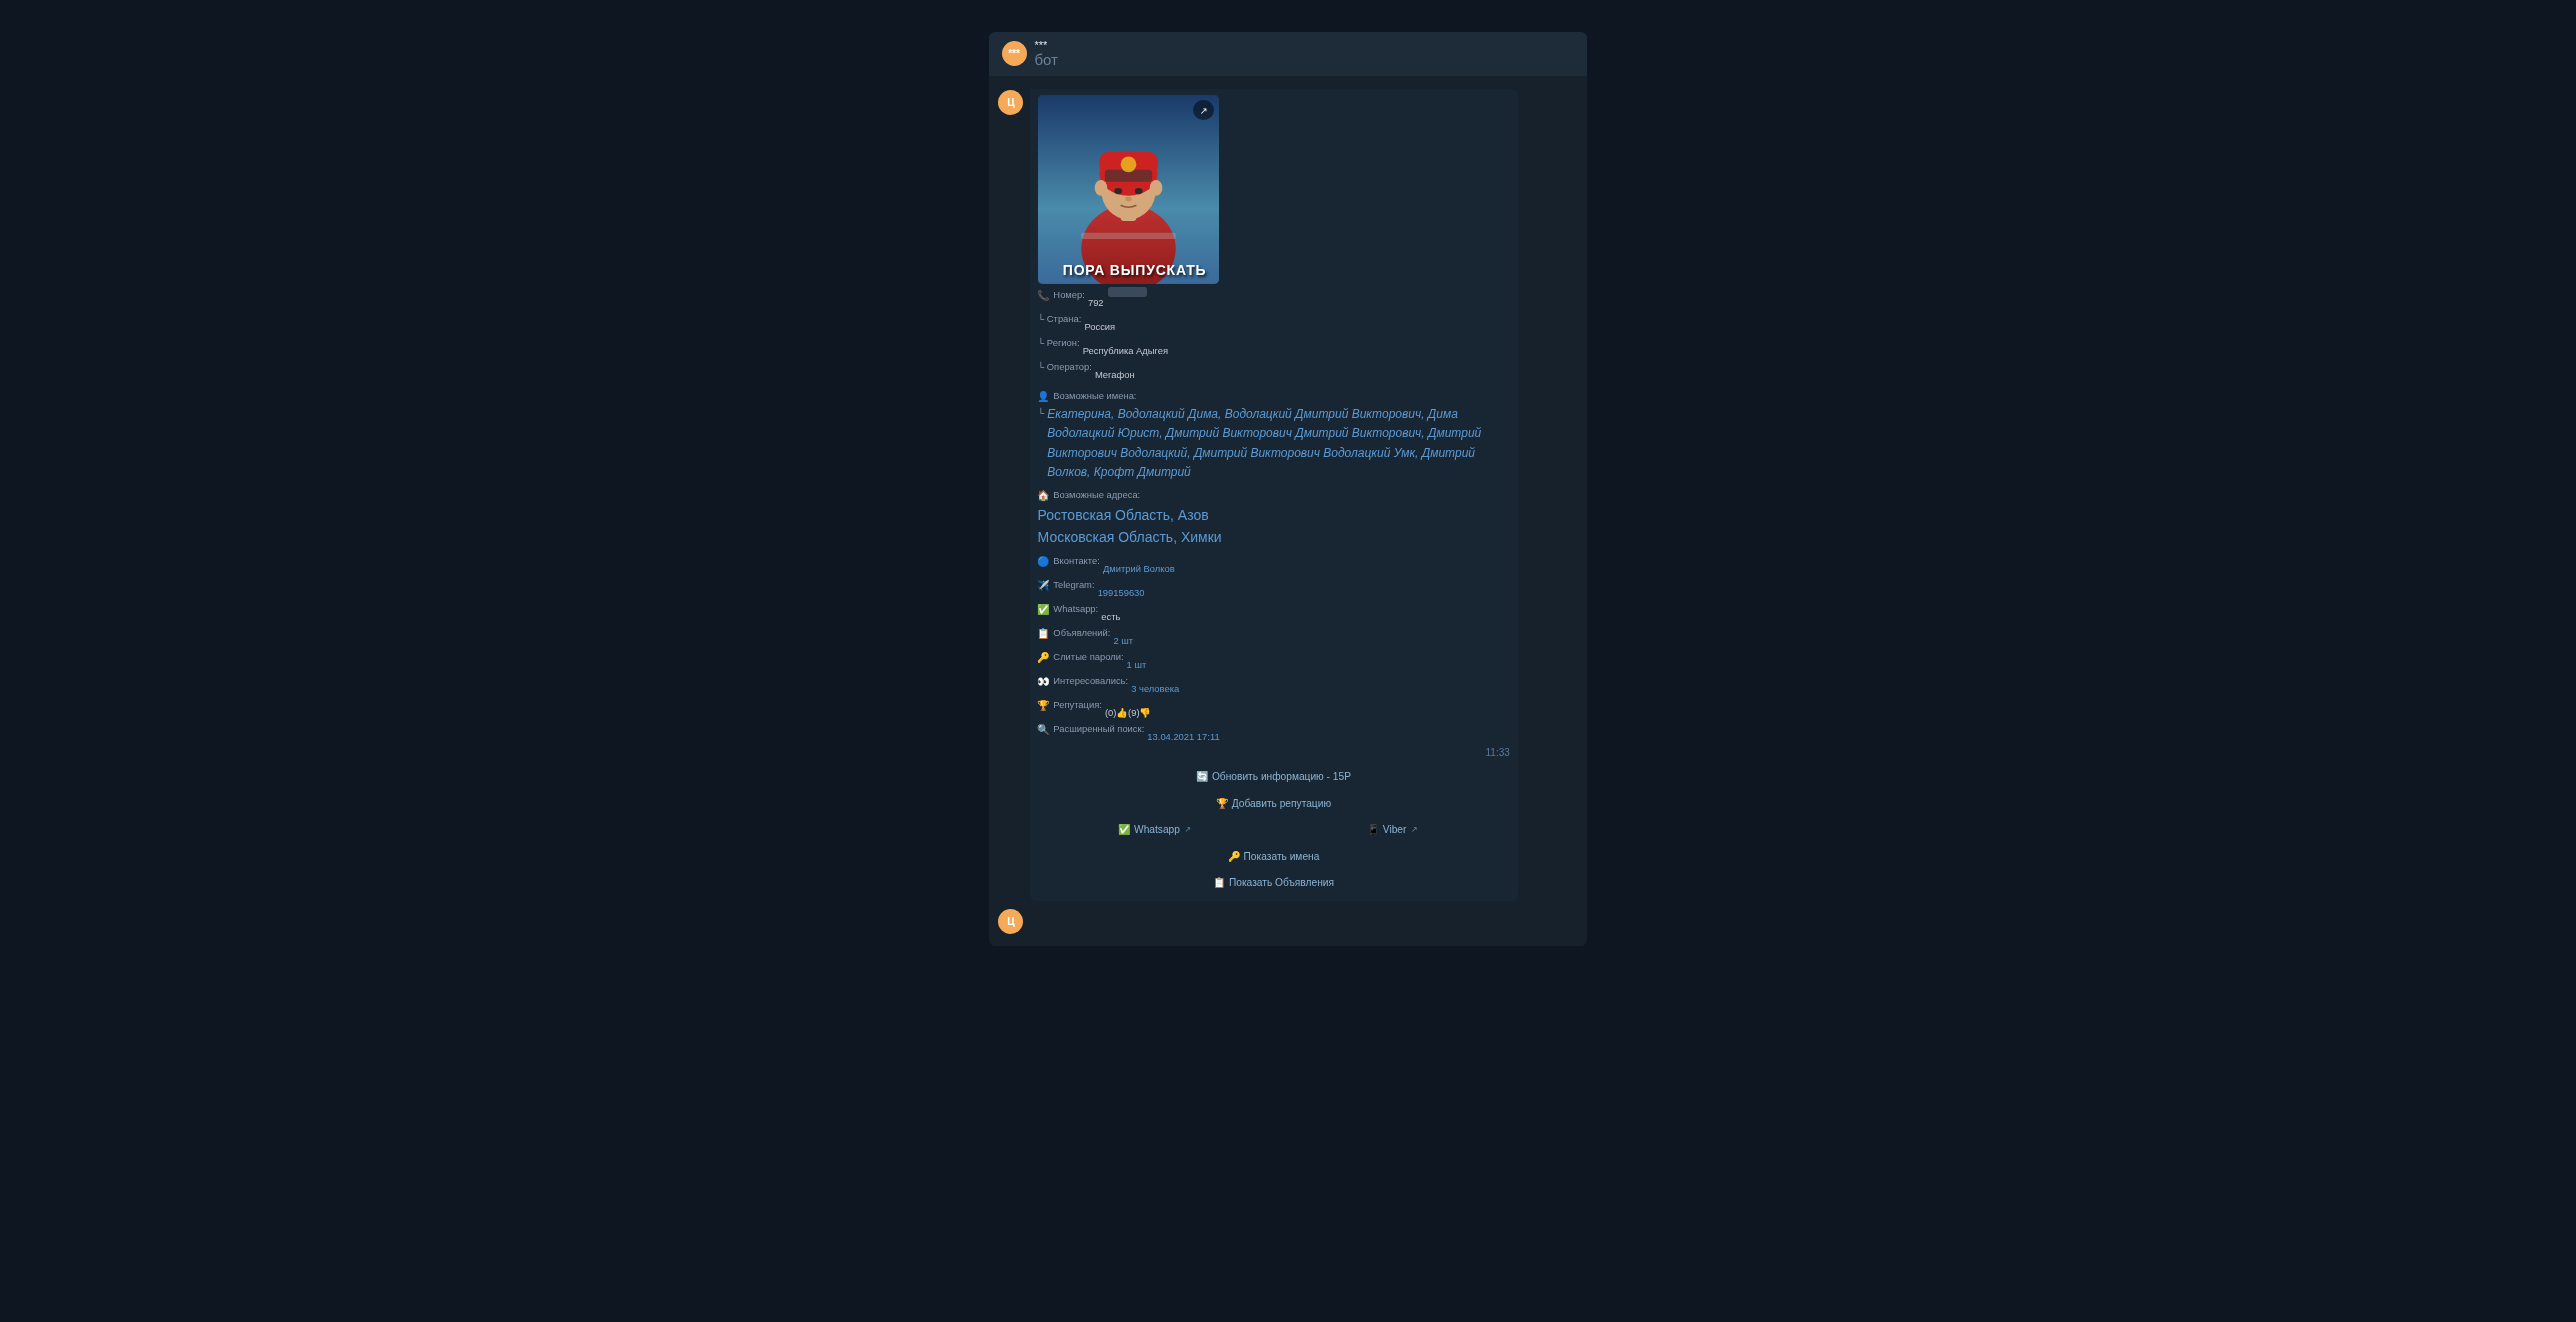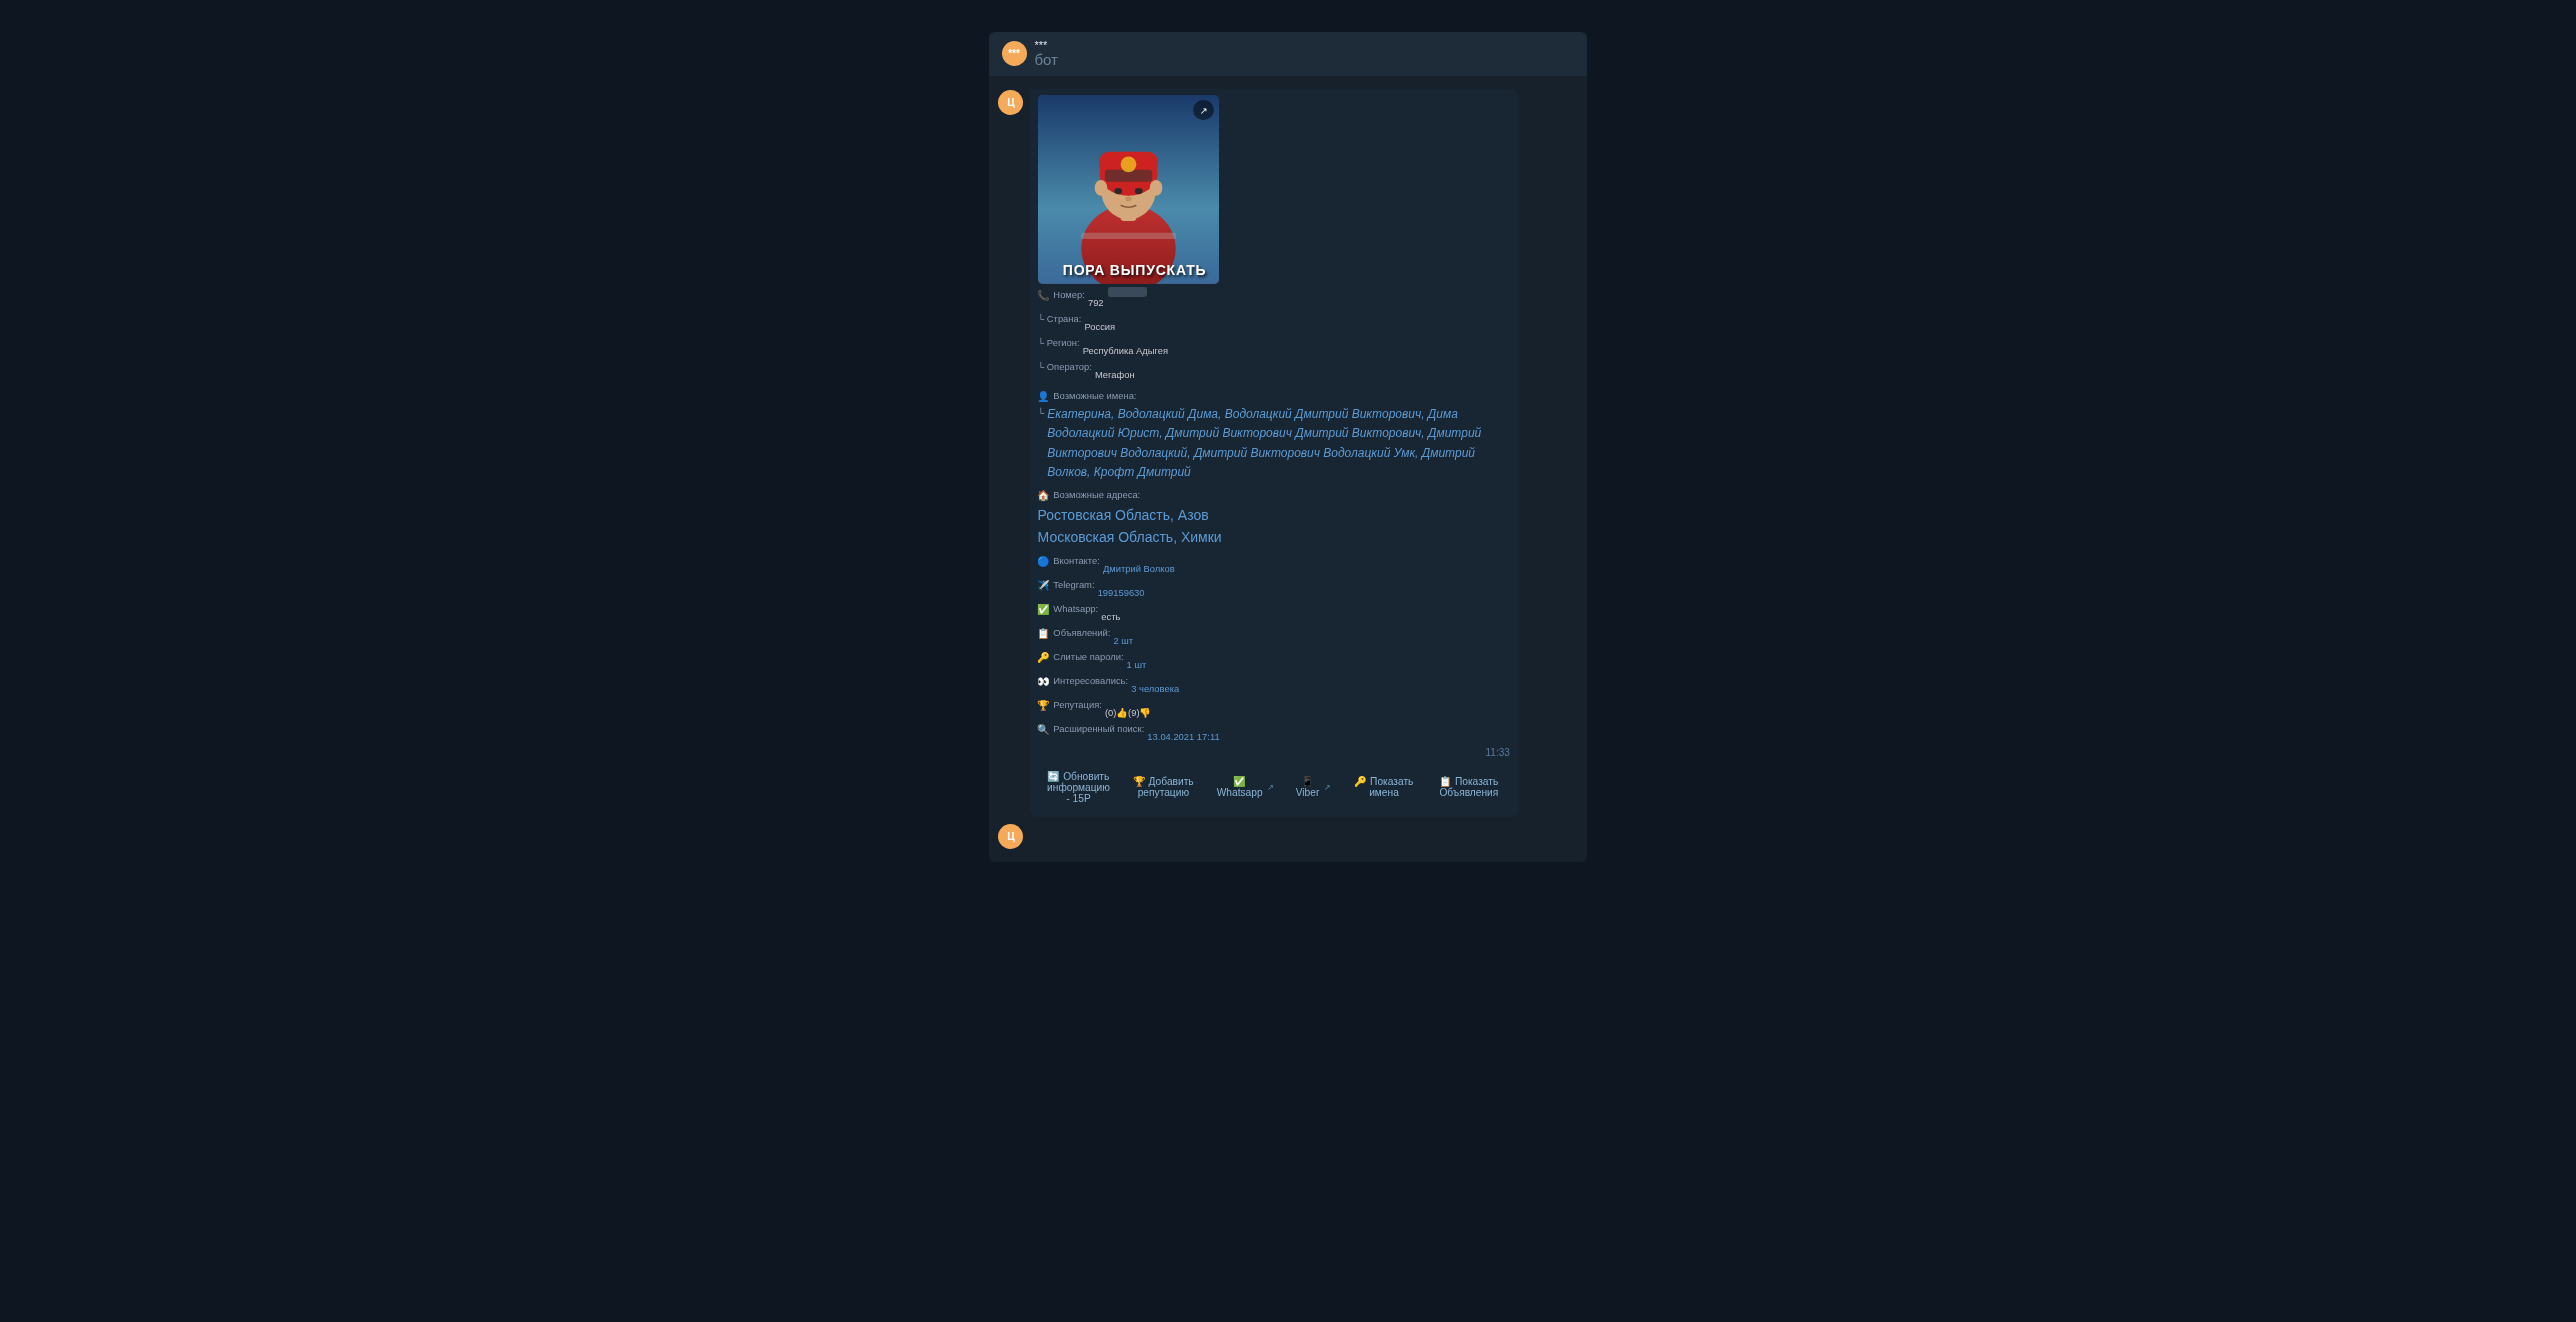--- a/index.html
+++ b/index.html
@@ -182,21 +182,21 @@
 
     .message-time {
       text-align: right;
       font-size: 10px;
       color: #5a7a9a;
       margin-top: 2px;
     }
 
     .action-buttons {
       display: flex;
-      flex-direction: row;
+      flex-direction: column;
       gap: 3px;
       margin-top: 6.3px;
     }
 
     .action-btn {
       background-color: #182533;
       border: none;
       border-radius: 4.7px;
       color: #8ab4d4;
       padding: 6.3px 9.4px;

